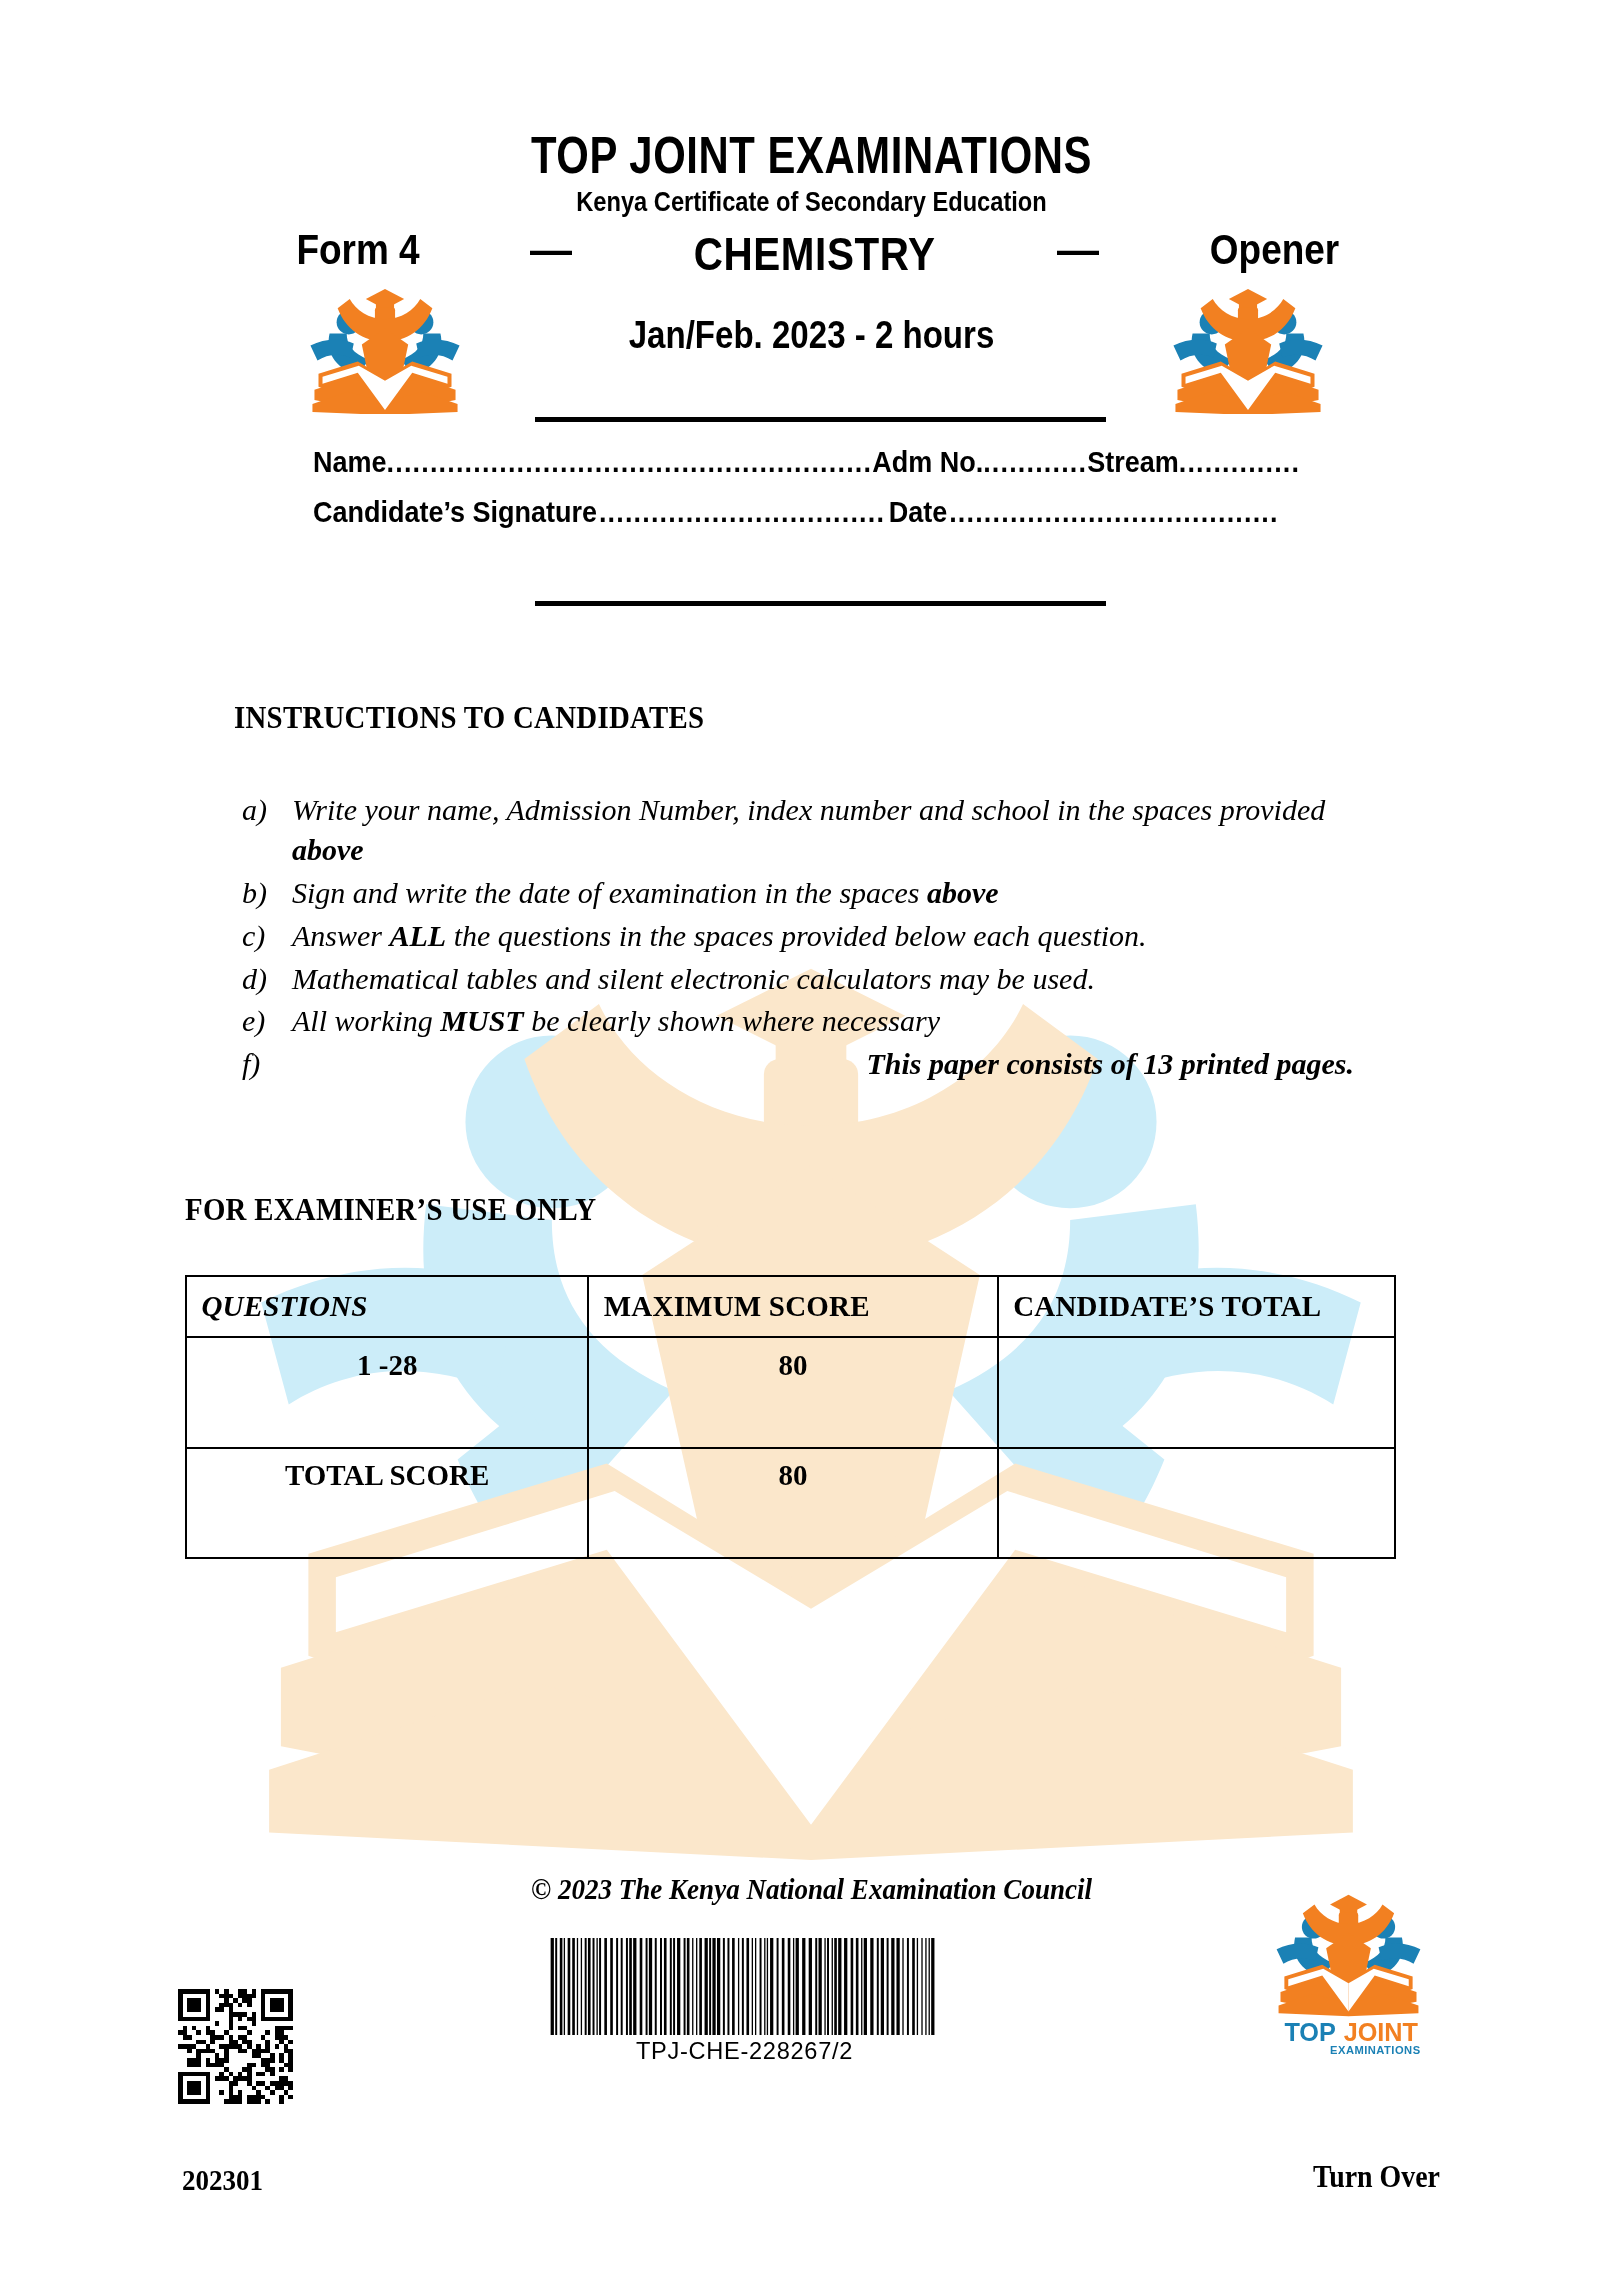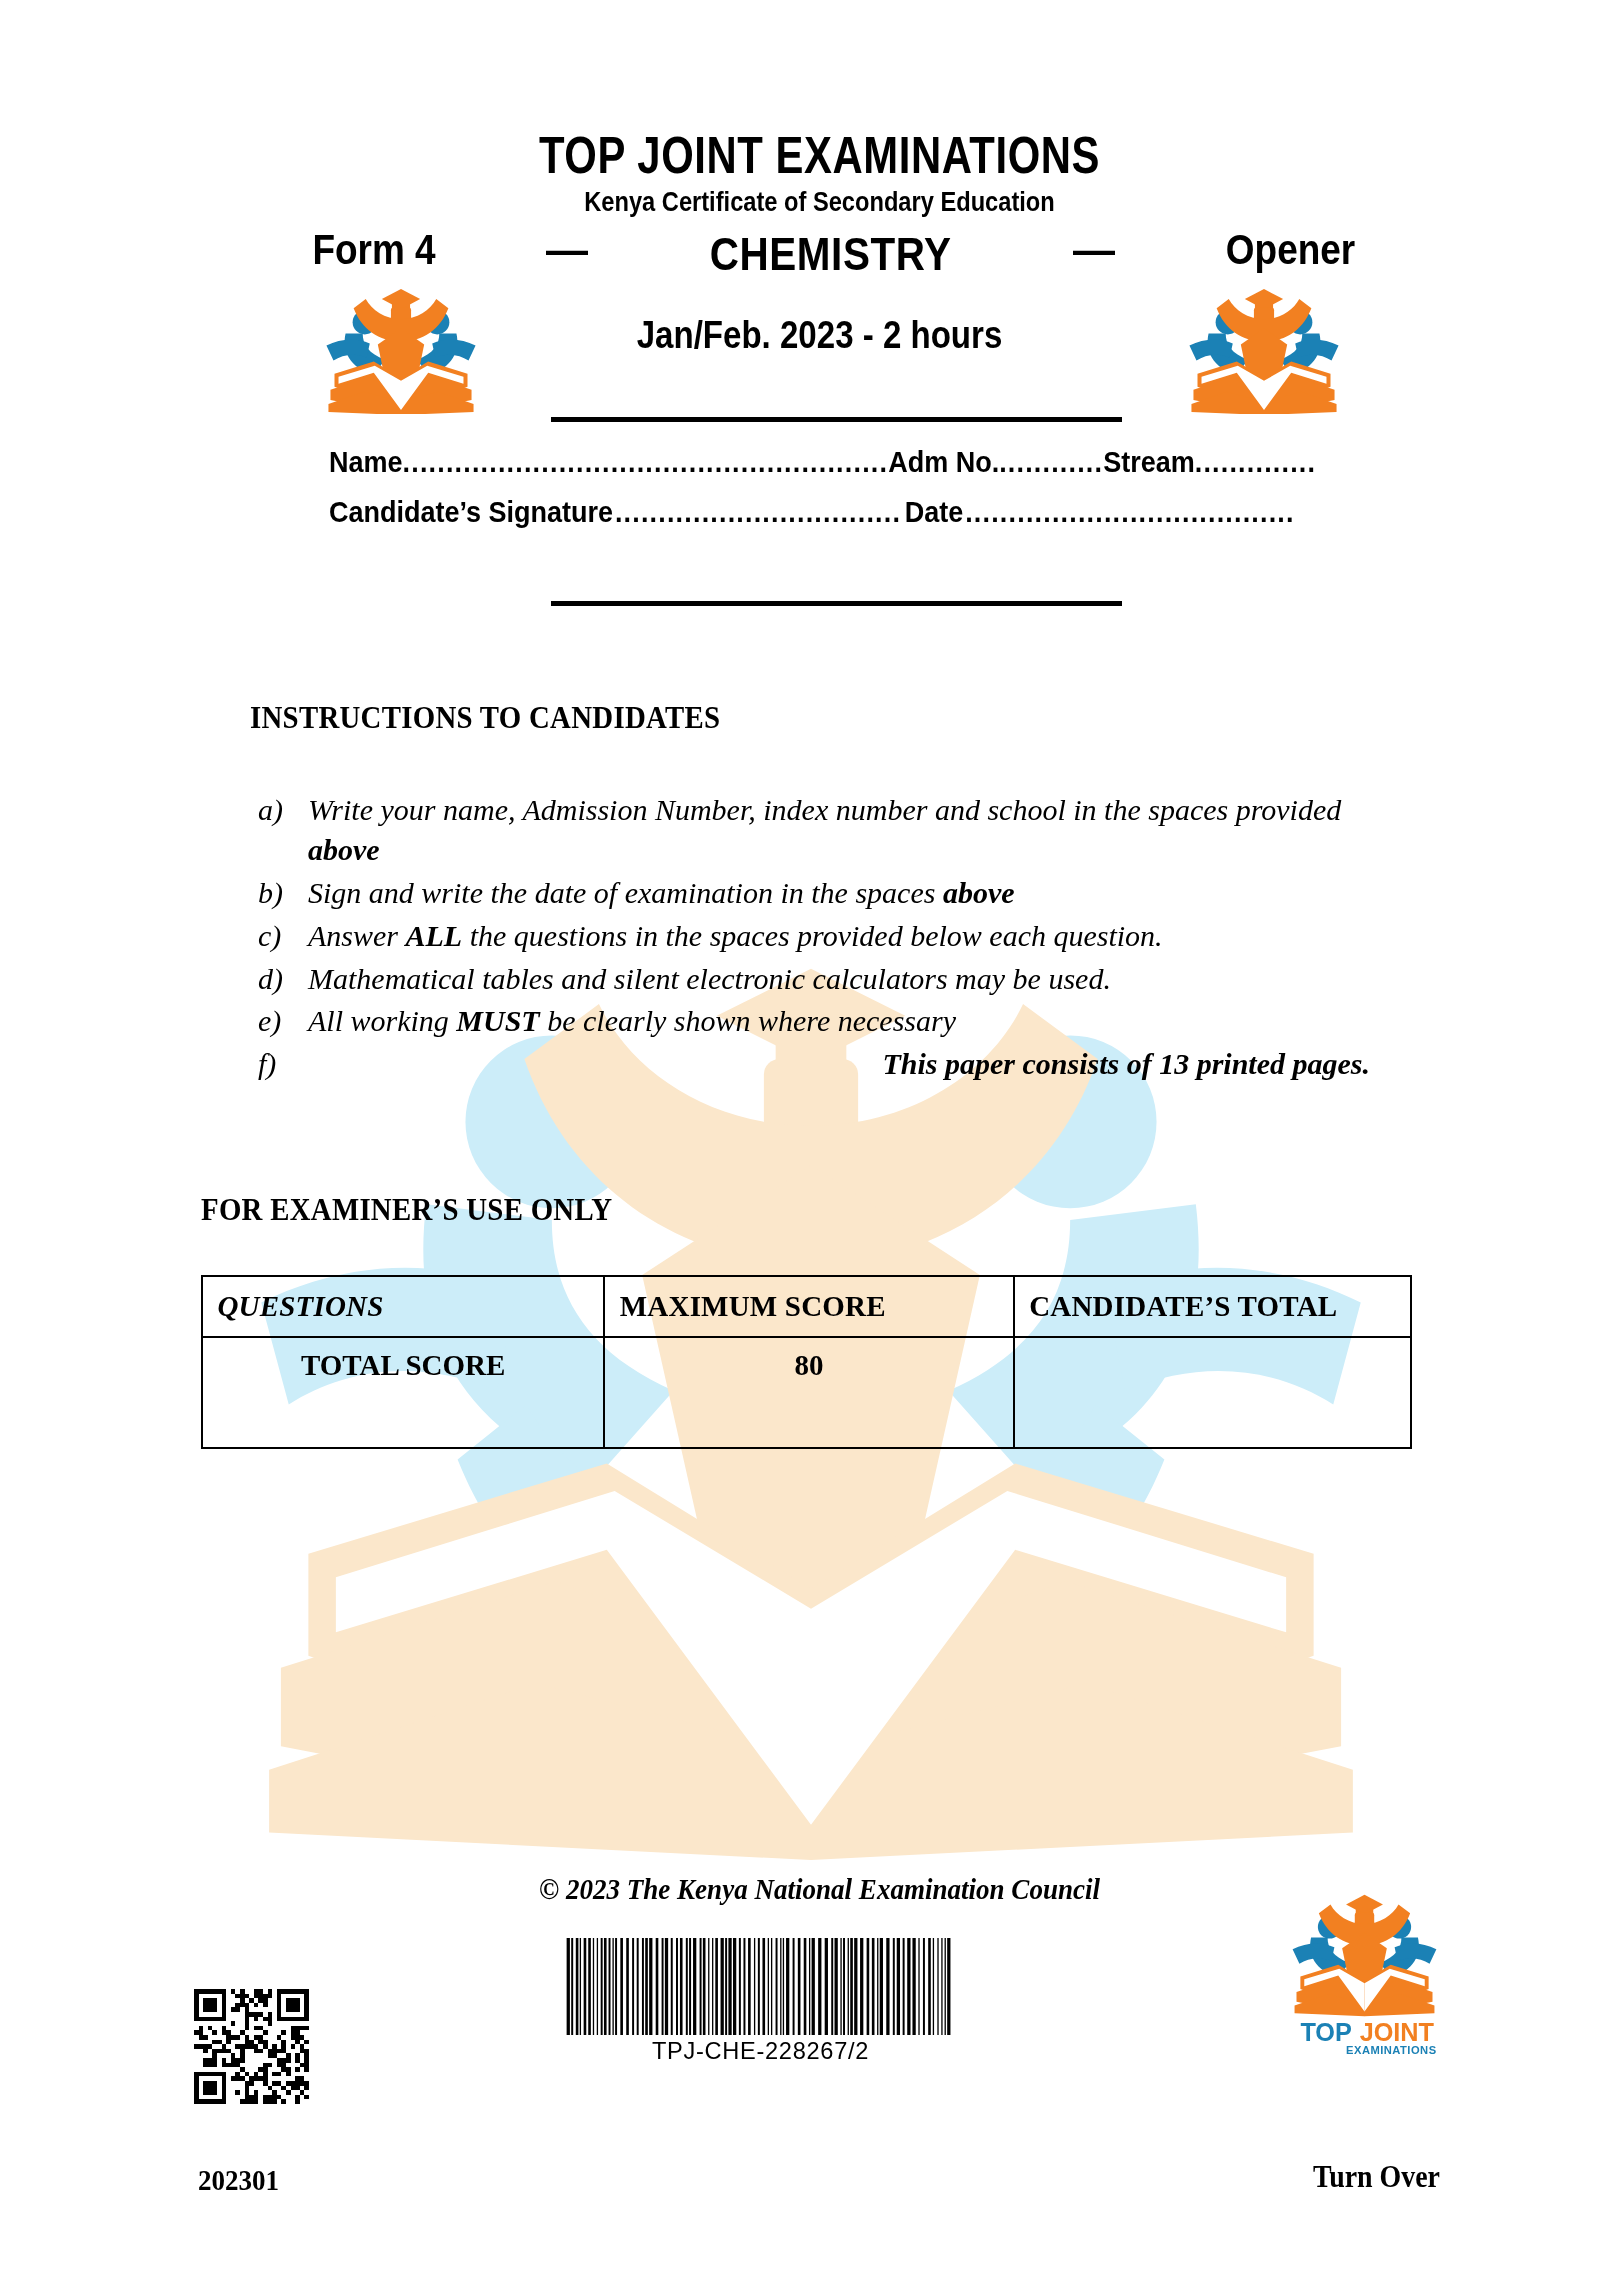--- a/index.html
+++ b/index.html
@@ -32,21 +32,21 @@
     left: 222px;
     top: 890px;
     width: 1178px;
     height: 982px;
     z-index: 0;
     pointer-events: none;
   }
   .watermark svg { width: 100%; height: 100%; display: block; }
 
   
-  .content { position: absolute; inset: 0; z-index: 2; margin-left: 16px; }
+  .content { position: absolute; inset: 0; z-index: 2; }
 
   
   .hdr-main {
     position: absolute;
     left: 0; right: 0;
     top: 126px;
     text-align: center;
     font-family: "Liberation Sans", sans-serif;
     font-weight: 700;
     font-size: 51px;
@@ -467,20 +467,25 @@
     <div class="exam-title">FOR EXAMINER’S USE ONLY</div>
     <table class="score-table">
       <thead>
         <tr>
           <th class="col-q">QUESTIONS</th>
           <th class="col-m">MAXIMUM SCORE</th>
           <th class="col-c">CANDIDATE’S TOTAL</th>
         </tr>
       </thead>
       <tbody>
+        <tr class="row-q">
+          <td>1 -28</td>
+          <td>80</td>
+          <td></td>
+        </tr>
         <tr class="row-t">
           <td>TOTAL SCORE</td>
           <td>80</td>
           <td></td>
         </tr>
       </tbody>
     </table>
 
     <div class="copyright">© 2023 The Kenya National Examination Council</div>
 

